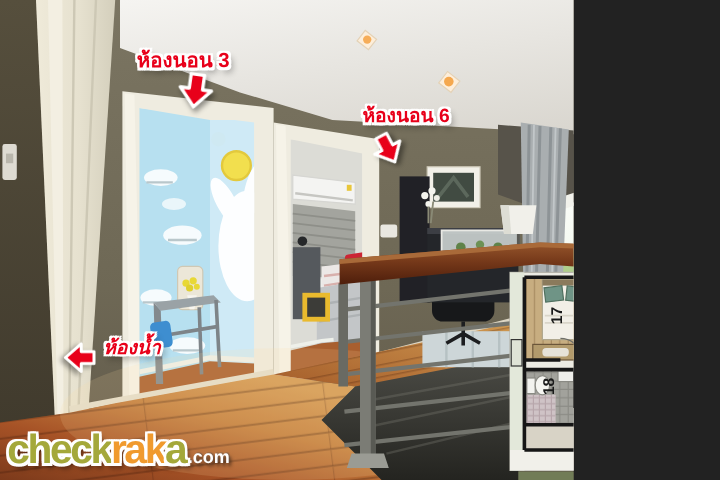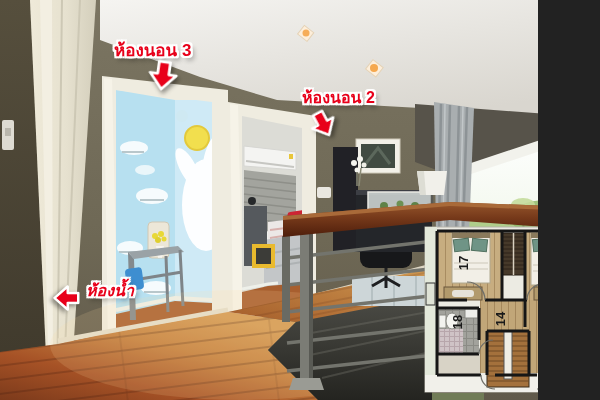--- a/index.html
+++ b/index.html
@@ -1,16 +1,16 @@
 <!DOCTYPE html>
 <html><head>
 <meta charset="utf-8">
 <style>
   html,body{margin:0;padding:0;background:#222;}
-  .stage{position:relative;width:538px;height:400px;overflow:hidden;
+  .stage{position:relative;width:478px;height:400px;overflow:hidden;
          font-family:"Liberation Sans","DejaVu Sans",sans-serif;}
   .stage svg.scene{position:absolute;left:0;top:0;}
   
   .ann{position:absolute;color:#e8001a;font-weight:bold;font-size:17px;line-height:1;
        white-space:nowrap;letter-spacing:0;
        text-shadow:
          -2px -2px 0 #fff, 2px -2px 0 #fff, -2px 2px 0 #fff, 2px 2px 0 #fff,
          -2px 0 0 #fff, 2px 0 0 #fff, 0 -2px 0 #fff, 0 2px 0 #fff,
          3px 4px 5px rgba(0,0,0,.45);}
   .arrow{position:absolute;width:30px;height:32px;
@@ -379,28 +379,31 @@
 </g>
 </svg>
 
 <div class="ann" style="left:114px;top:42px;">ห้องนอน 3</div>
 <div class="arrow" style="left:148px;top:60px;transform:rotate(8deg);">
   <svg viewBox="-16 -16 32 34">
         <polygon points="-6,-14 6,-14 6,-1 14,-1 0,15 -14,-1 -6,-1" fill="#e8001a" stroke="#fff" stroke-width="3" stroke-linejoin="round"></polygon>
       </svg>
 </div>
 
-<div class="ann" style="left:302px;top:90px;font-size:16px;">ห้องนอน 2</div>
+<div class="ann" style="left:302px;top:90px;font-size:16px;">ห้องนอน 6</div>
 <div class="arrow" style="left:310px;top:110px;width:27px;height:29px;transform:rotate(-28deg);">
   <svg viewBox="-16 -16 32 34">
         <polygon points="-6,-14 6,-14 6,-1 14,-1 0,15 -14,-1 -6,-1" fill="#e8001a" stroke="#fff" stroke-width="3" stroke-linejoin="round"></polygon>
       </svg>
 </div>
 
 <div class="ann" style="left:86px;top:283px;font-size:16px;font-style:italic;">ห้องน้ำ</div>
 <div class="arrow" style="left:52px;top:284px;width:28px;height:28px;transform:rotate(90deg);">
   <svg viewBox="-16 -16 32 34">
         <polygon points="-6,-14 6,-14 6,-1 14,-1 0,15 -14,-1 -6,-1" fill="#e8001a" stroke="#fff" stroke-width="3" stroke-linejoin="round"></polygon>
       </svg>
 </div>
 
-
+<div class="brand">
+  <span class="p c1">check</span><span class="p c2">rak</span><span class="p c3">a</span><span class="tld">.com</span>
 </div>
 
+</div>
+
 </body></html>

